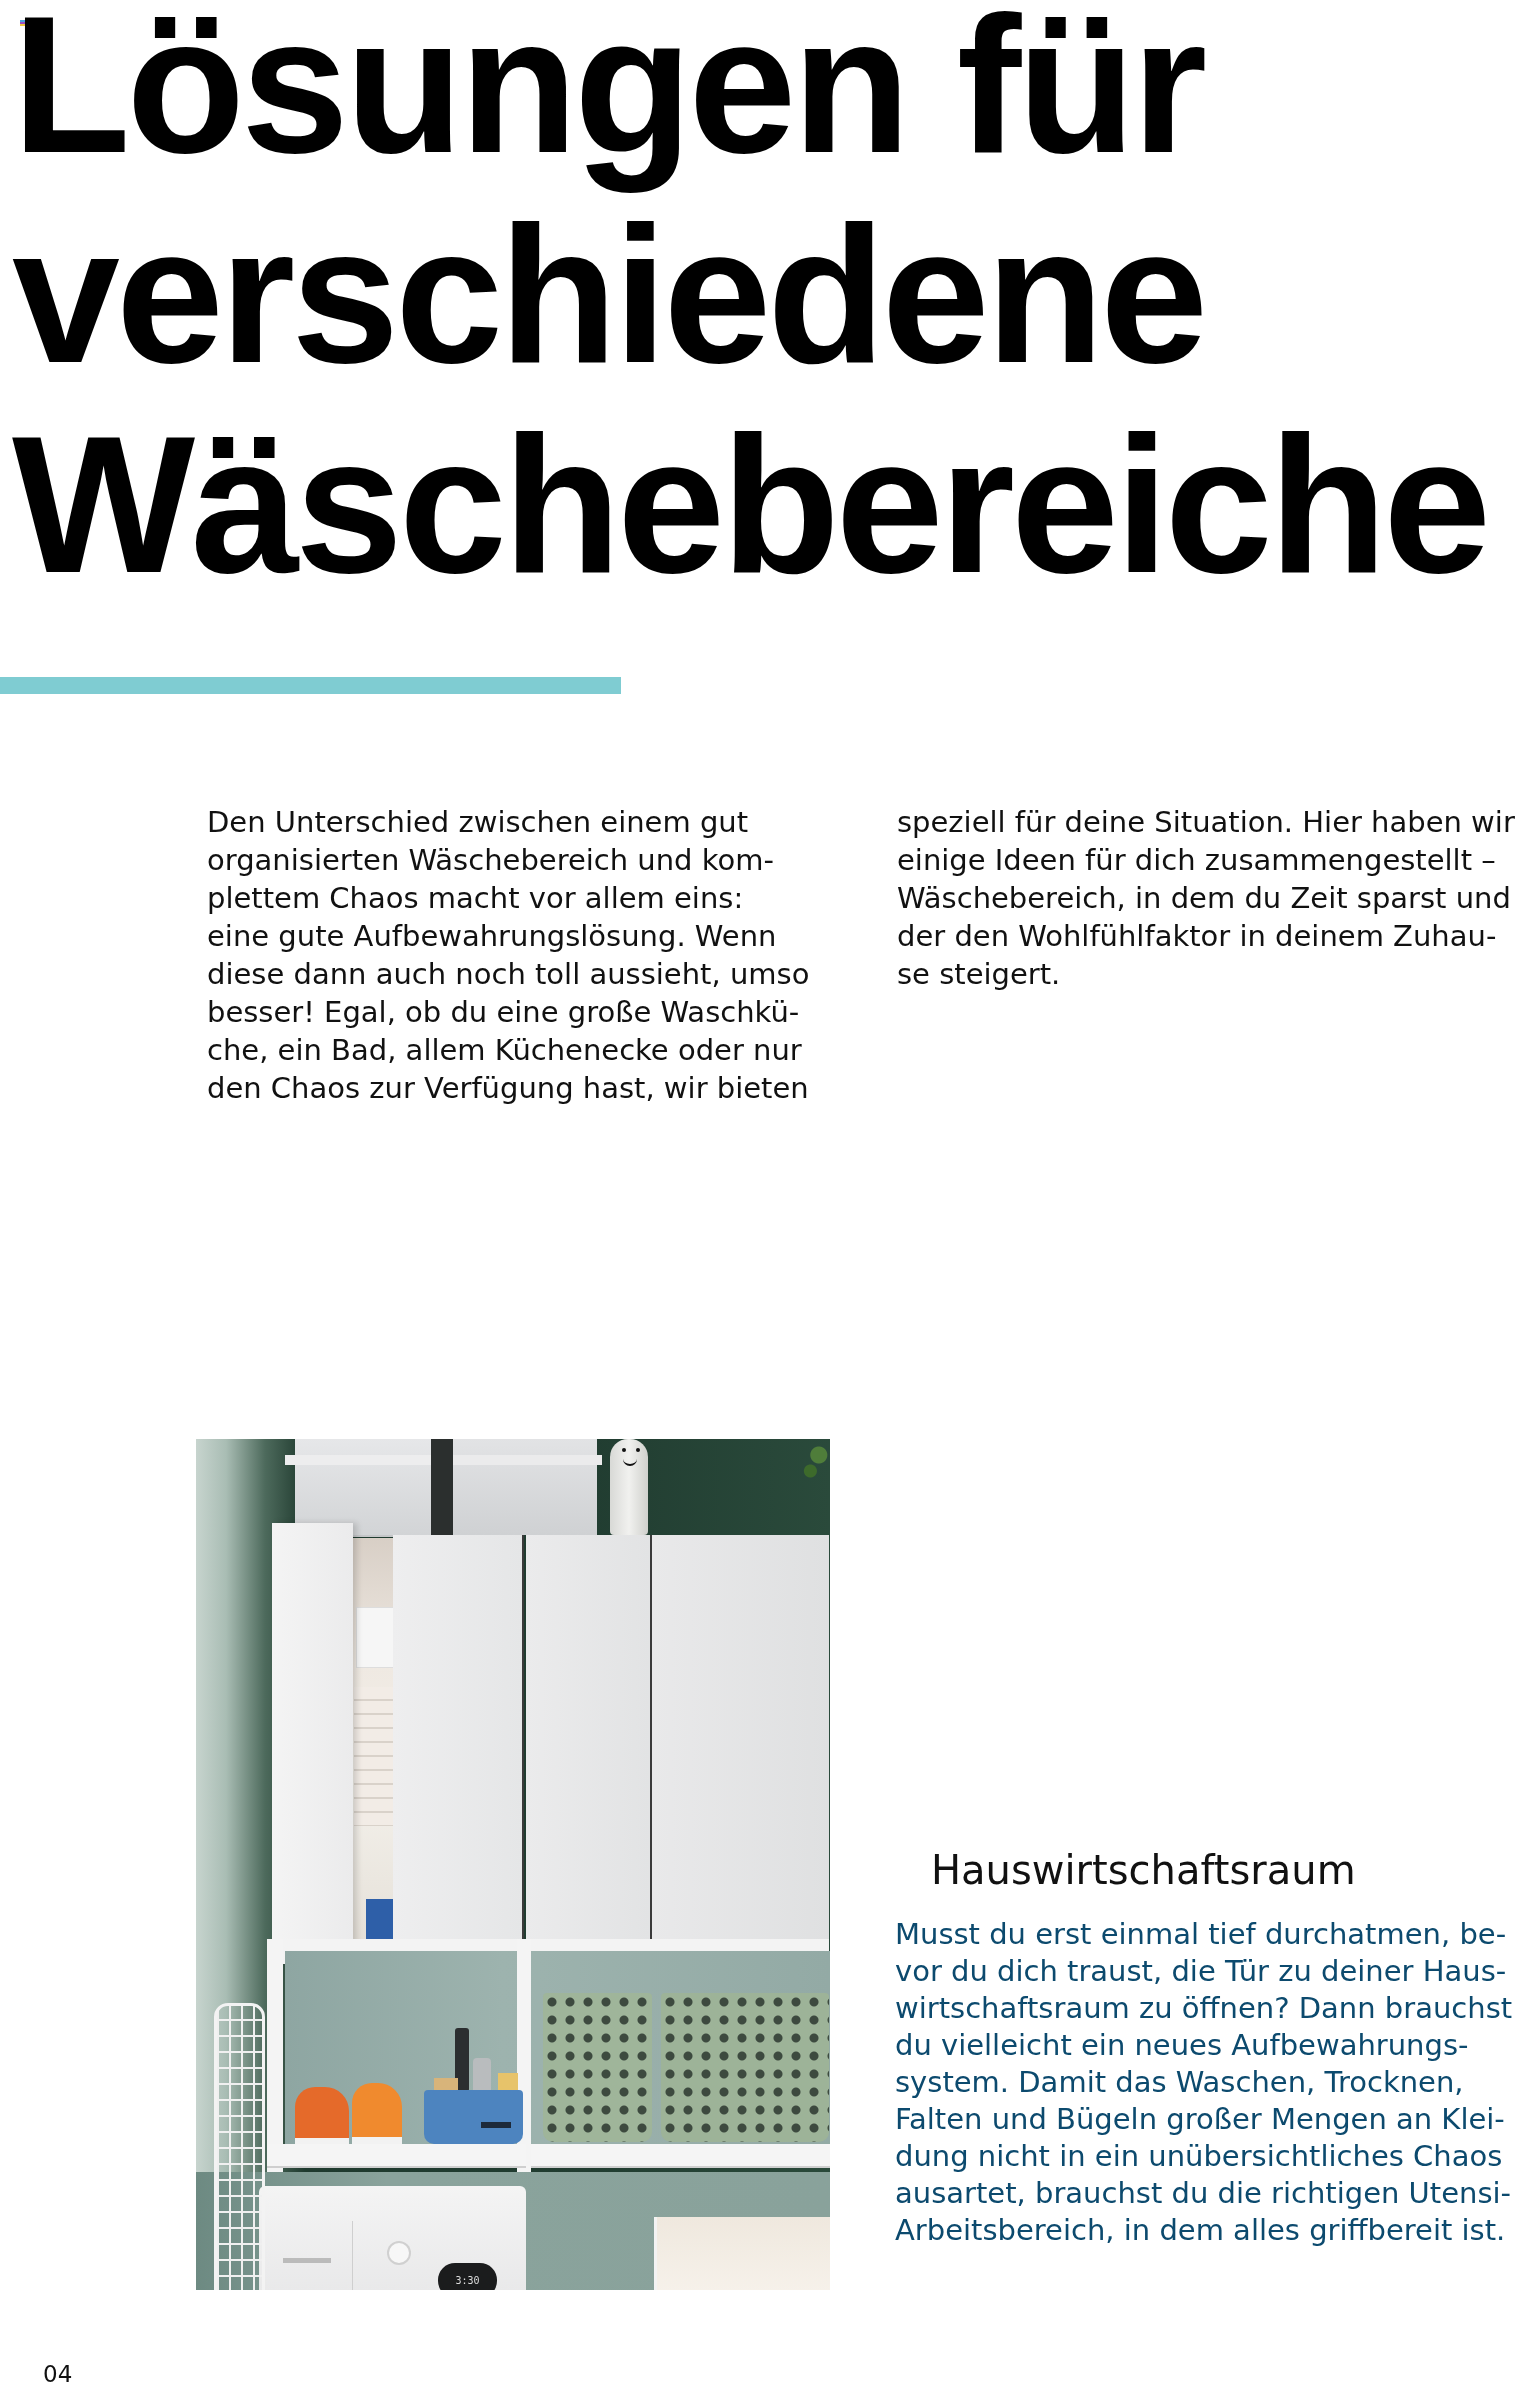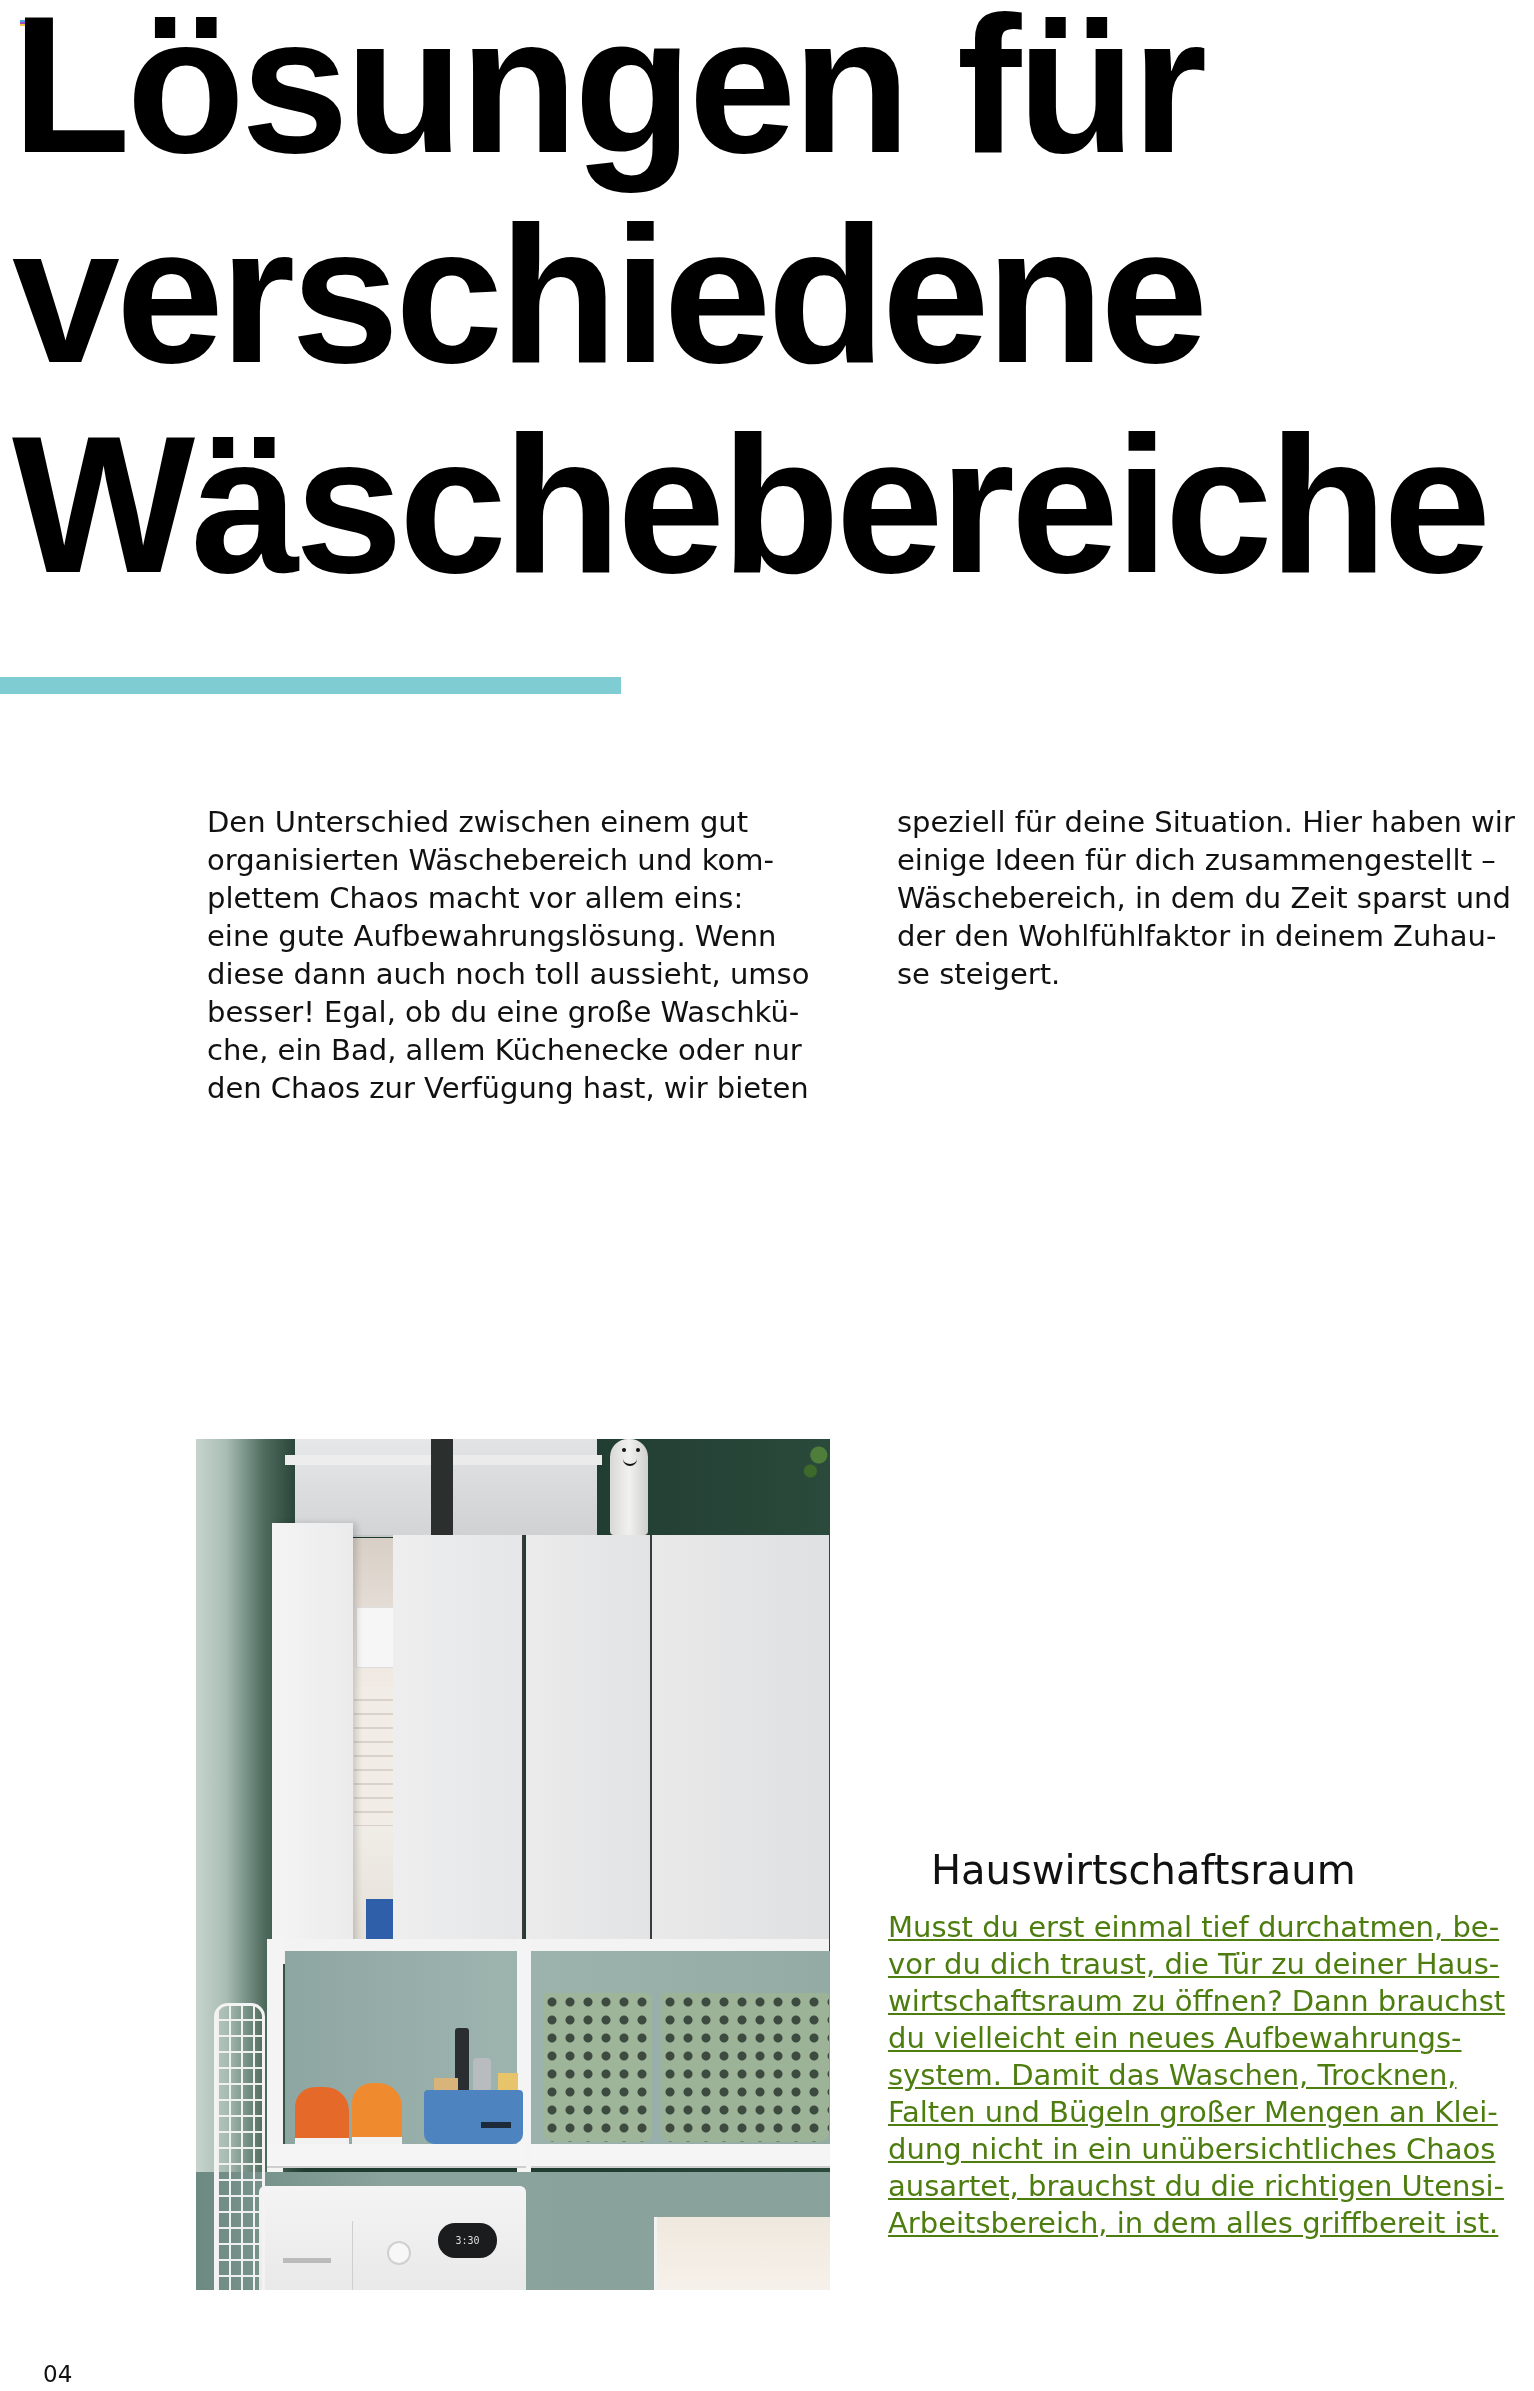--- a/index.html
+++ b/index.html
@@ -59,25 +59,25 @@
 
   .basket1 { left: 347px; top: 554px; width: 109px; height: 149px; background-color: #9fb59a; background-image: radial-gradient(circle, #3d4a3f 0 4px, transparent 5px); background-size: 18px 18px; border-radius: 4px 4px 10px 10px; }
   .basket2 { left: 465px; top: 554px; width: 168px; height: 149px; background-color: #9db398; background-image: radial-gradient(circle, #3d4a3f 0 4px, transparent 5px); background-size: 18px 18px; border-radius: 4px 4px 10px 10px; }
 
   .lower-wall { left: 0; top: 733px; width: 634px; height: 119px; background: linear-gradient(90deg, #6d8a82, #8aa39c 30%, #89a29b); }
   .rack { left: 18px; top: 564px; width: 45px; height: 287px; background-image: repeating-linear-gradient(0deg, #f0f0f0 0 2px, transparent 2px 16px), repeating-linear-gradient(90deg, #f0f0f0 0 2px, transparent 2px 12px); border: 3px solid #f3f3f3; border-radius: 14px 14px 0 0; }
   .washer { left: 63px; top: 747px; width: 267px; height: 104px; background: linear-gradient(#f4f4f4, #e9e9ea); border-radius: 6px 6px 0 0; }
   .washer-panel-line { left: 156px; top: 782px; width: 1px; height: 69px; background: #cfcfcf; }
   .washer-handle { left: 87px; top: 819px; width: 48px; height: 5px; background: #bbbbbb; }
   .washer-knob { left: 193px; top: 804px; width: 20px; height: 20px; border-radius: 50%; background: #f7f7f7; box-shadow: 0 0 0 2px #d0d0d0; }
-  .washer-display { left: 242px; top: 784px; width: 59px; height: 35px; background: #1b1c1d; color: #dddddd; font-family: "DejaVu Sans Mono", monospace; font-size: 10px; line-height: 35px; text-align: center; border-radius: 17px; }
+  .washer-display { left: 242px; top: 824px; width: 59px; height: 35px; background: #1b1c1d; color: #dddddd; font-family: "DejaVu Sans Mono", monospace; font-size: 10px; line-height: 35px; text-align: center; border-radius: 17px; }
   .hamper { left: 458px; top: 778px; width: 175px; height: 73px; background: linear-gradient(#efe8de, #f6f1ea); border-left: 3px solid #f3f3f3; }
 
   .section-title { position: absolute; left: 931px; top: 1843px; margin: 0; font-weight: 400; font-size: 40px; line-height: 55px; color: #111111; white-space: nowrap; }
-  .section-body { position: absolute; left: 887px; top: 1908px; margin: 1px; font-size: 29px; line-height: 37px; color: #4d7c0f; text-decoration: underline; }
+  .section-body { position: absolute; left: 887px; top: 1908px; margin: 8px; font-size: 29px; line-height: 37px; color: #0c4a6e; }
   .section-body .ln { display: block; white-space: nowrap; }
 
   .page-number { position: absolute; left: 1px; top: 2360px; font-size: 23px; line-height: 28px; color: #111111; padding-left: 42px; }
 </style>
 </head>
 <body>
 
 <div class="logo-mark">
   <span style="background:#4fa3e0"></span>
   <span style="background:#9b4fc4"></span>

